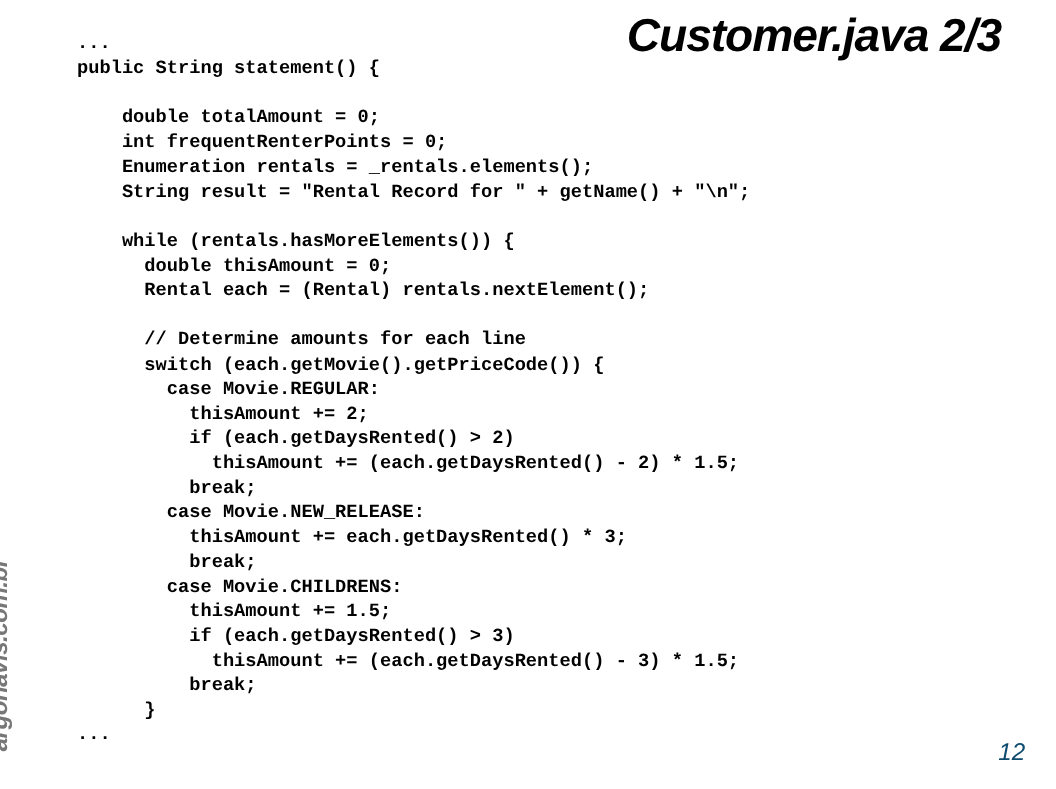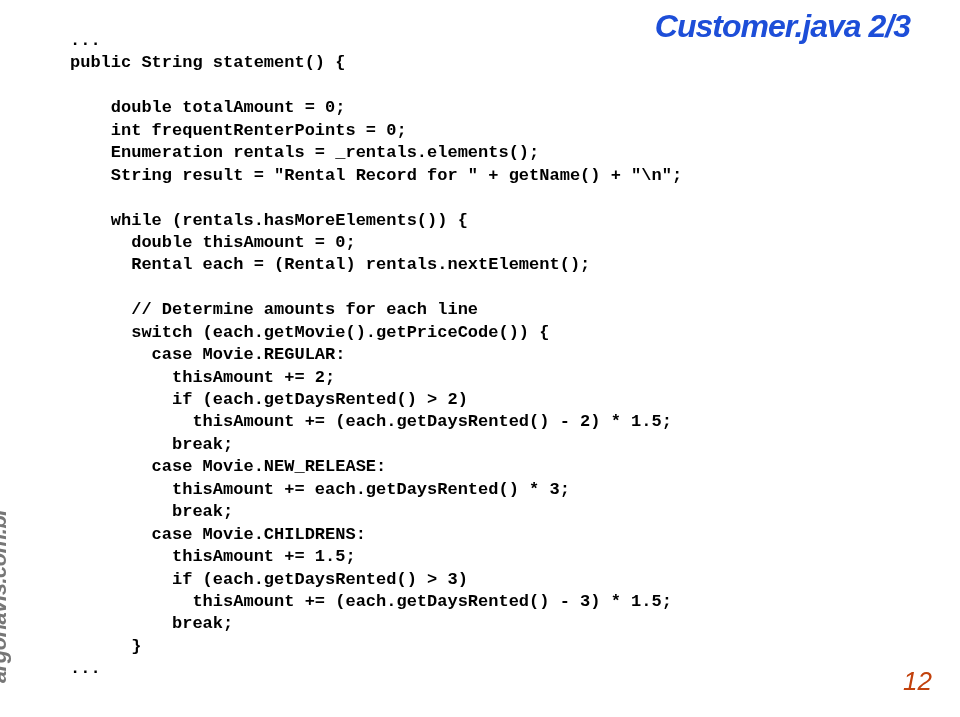--- a/index.html
+++ b/index.html
@@ -17,22 +17,22 @@
     height: 717px;
     box-sizing: border-box;
   }
   .title {
     position: absolute;
     top: 8px;
     right: 50px;
     font-family: "Trebuchet MS", "Segoe UI", Tahoma, sans-serif;
     font-style: italic;
     font-weight: 700;
-    font-size: 32px;
-    color: #1d4ed8;
+    font-size: 42px;
+    color: #000000;
     letter-spacing: -1px;
   }
   .code {
     position: absolute;
     top: 30px;
     left: 70px;
     white-space: pre;
     font-size: 17px;
     font-weight: bold;
     color: #000;
@@ -50,22 +50,22 @@
     font-size: 22px;
     color: #777777;
     letter-spacing: -0.5px;
   }
   .page-number {
     position: absolute;
     right: 28px;
     bottom: 20px;
     font-family: "Trebuchet MS", "Segoe UI", Arial, sans-serif;
     font-style: italic;
-    font-size: 26px;
-    color: #c2410c;
+    font-size: 22px;
+    color: #0c4a6e;
     font-weight: 500;
   }
 </style>
 </head>
 <body>
 
 <div class="slide">
 
   <div class="title">Customer.java 2/3</div>
 

